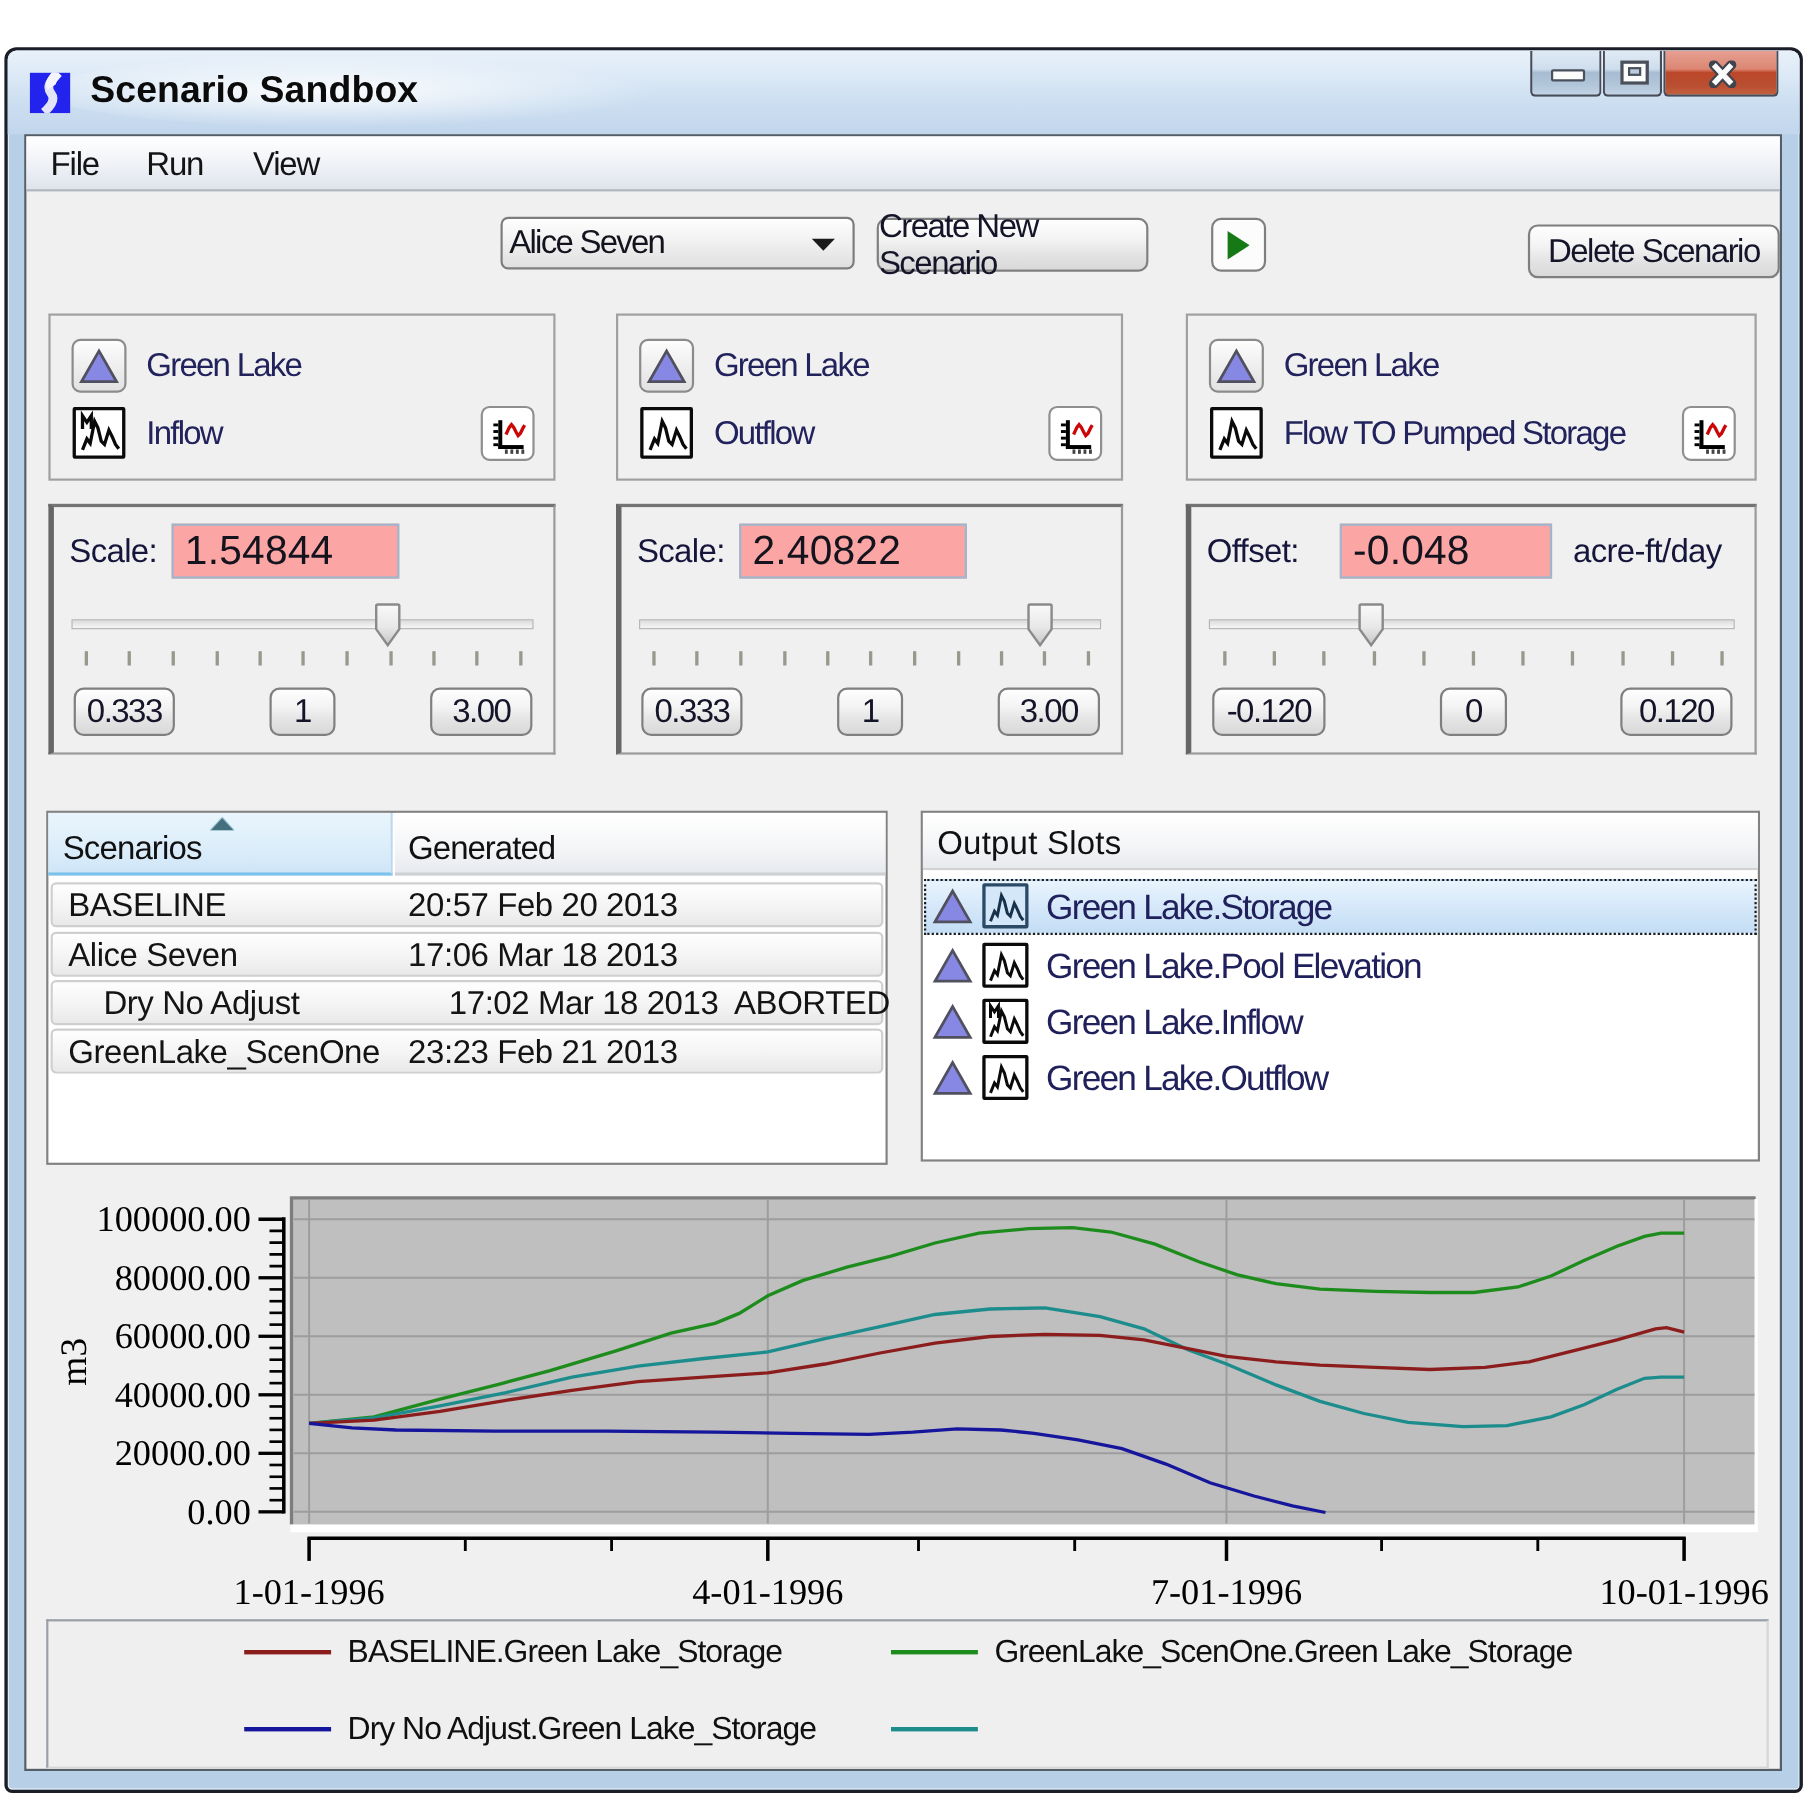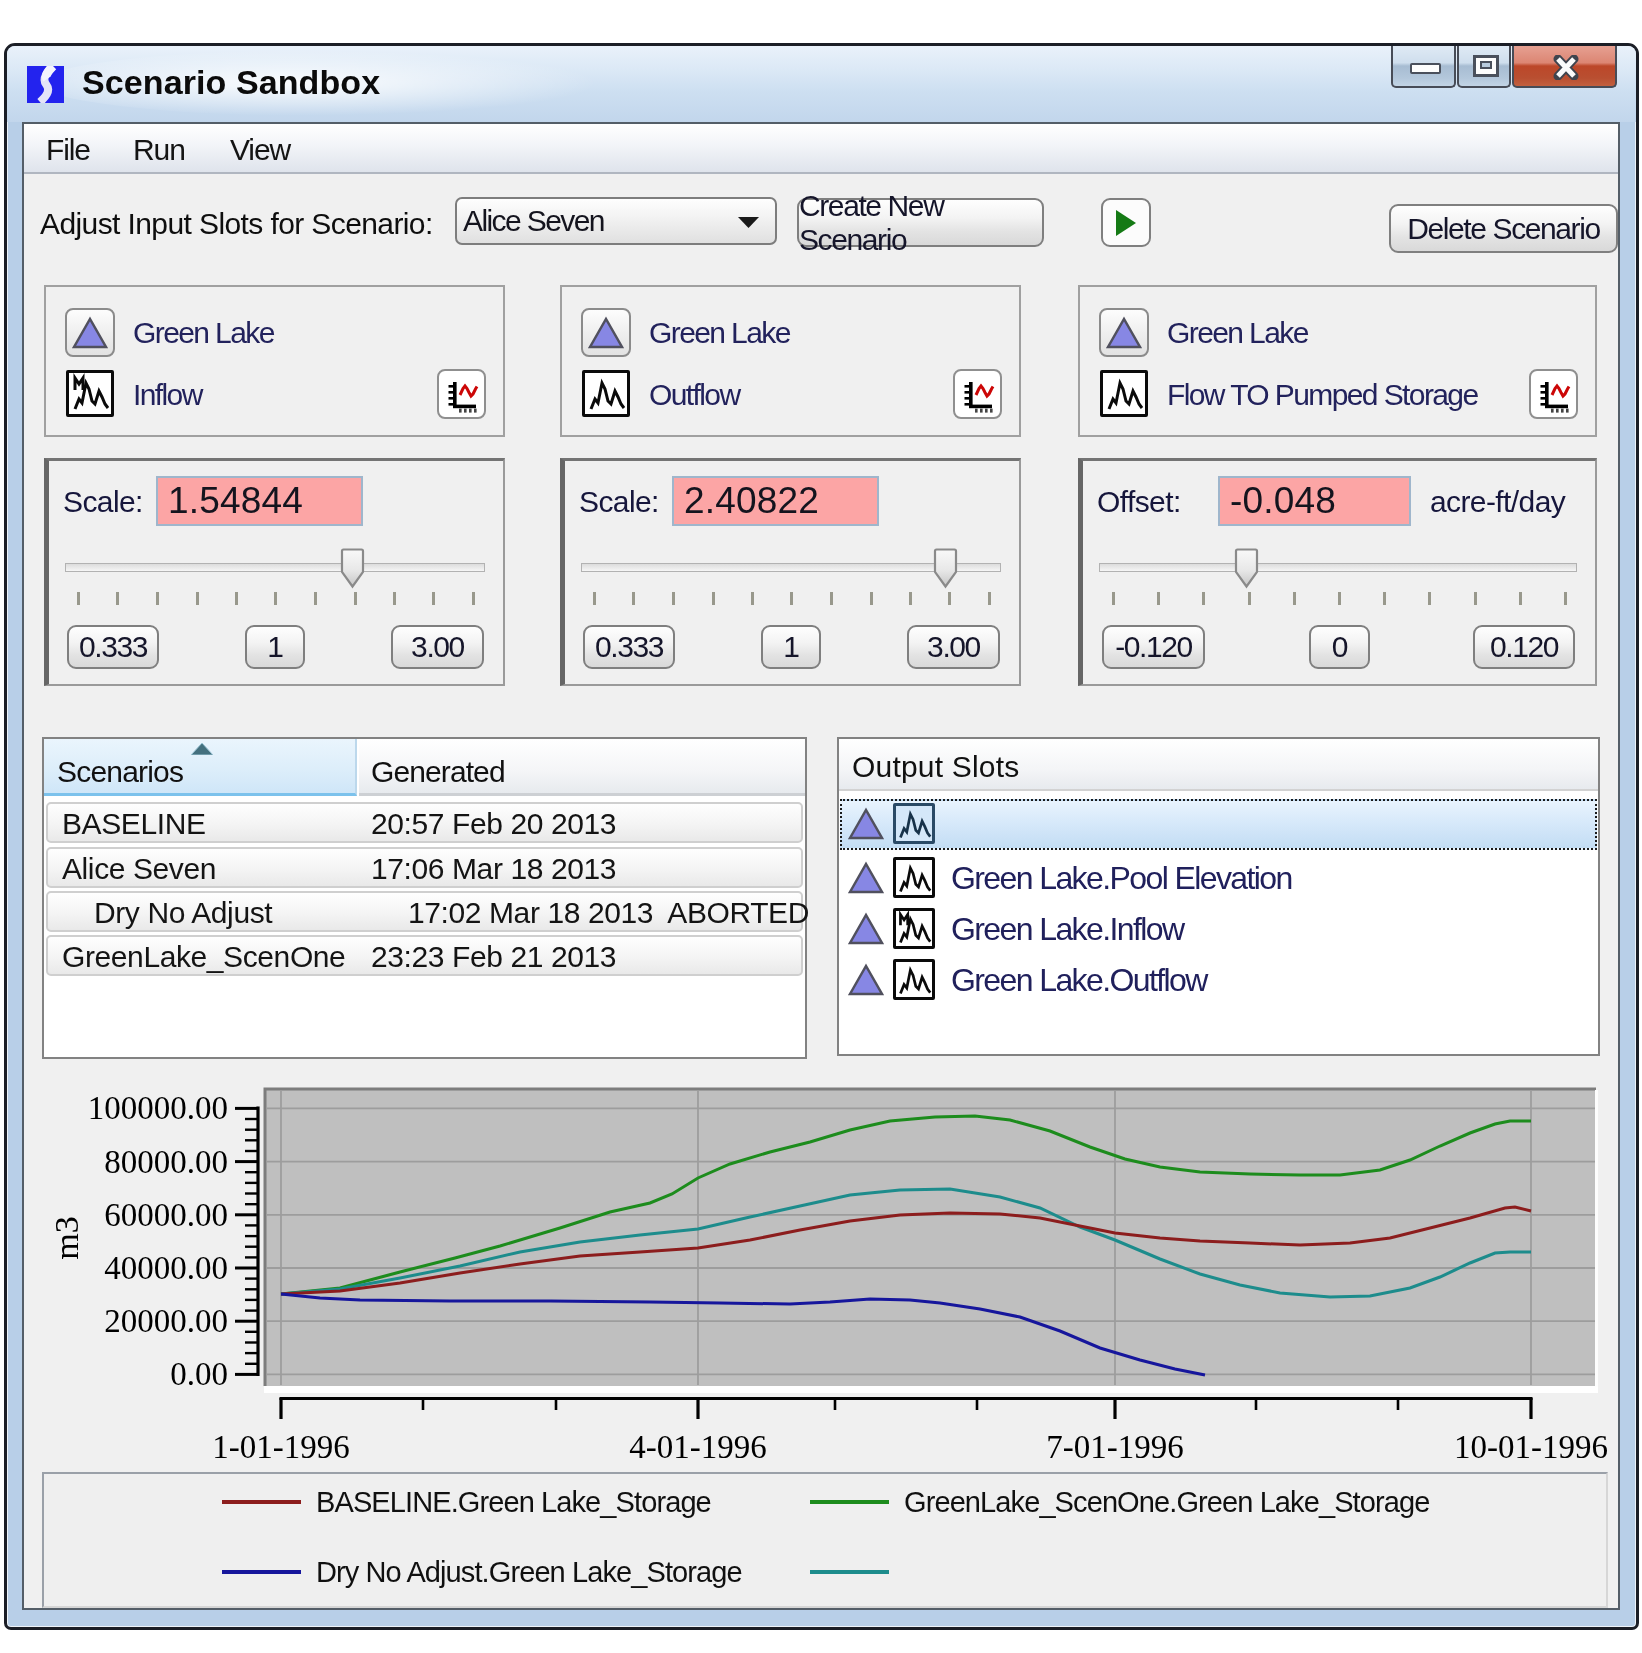--- a/index.html
+++ b/index.html
@@ -94,21 +94,20 @@
 <path d="M6,4 L22,21 M22,4 L6,21" stroke="#fbfbfb" stroke-width="5" stroke-linecap="butt"></path>
 </svg>
 </div>
 
 <div class="abs" id="client"></div>
 <div class="abs" id="menubar"></div>
 <div class="abs menuitem" style="left:46px;">File</div>
 <div class="abs menuitem" style="left:133px;">Run</div>
 <div class="abs menuitem" style="left:230px;">View</div>
 
-<div class="abs lbl33" style="left:40px;top:204px;color:#0e0e0e;">Adjust Input Slots for Scenario:</div>
 <div class="abs field" style="left:455px;top:197px;width:322px;height:48px;padding-left:6px;border:2px solid #7d7d7d;border-radius:7px; font-size:30px; letter-spacing:-1.6px; background:linear-gradient(180deg,#fefefe 0%,#f3f3f3 40%,#e0e0e0 100%);">Alice Seven</div>
 <svg class="abs" style="left:737px;top:216px;" width="23" height="13" viewBox="0 0 23 13">
       <polygon points="1,1 22,1 11.5,12" fill="#1a1a1a"></polygon>
     </svg>
 <div class="abs btn" style="left:797px;top:198px;width:247px;height:49px;">Create New Scenario</div>
 <div class="abs btn" style="left:1101px;top:198px;width:50px;height:49px;background:#fcfcfc;">
 <svg width="24" height="28" viewBox="0 0 24 28">
         <polygon points="2,1 22,14 2,27" fill="#157a15"></polygon>
       </svg>
 </div>
@@ -306,20 +305,21 @@
 <div class="abs" style="left:852px;top:747px;color:#111;font-size:30px;letter-spacing:0.2px;line-height:40px;">Output Slots</div>
 <div class="abs" id="slotsel" style="left:840px;top:799px;width:757px;height:51px;"></div>
 <svg class="abs" style="left:846px;top:805px;" width="40" height="37" viewBox="0 0 40 37">
 <polygon points="8,26 17,9 11,26" fill="#c8c8dc"></polygon>
 <polygon points="4,33 20,5 36,33" fill="#8787e4" stroke="#50505e" stroke-width="2.5"></polygon>
 </svg>
 <div class="abs" style="left:893px;top:803px;width:42px;height:41px;background:#d4e7f9;border:3px solid #2a4a66;border-radius:2px;"></div>
     <svg class="abs" style="left:895px;top:805px;" width="38" height="37" viewBox="0 0 42 41">
 <polyline points="6,36 10,26 13,30 17,10 20,16 23,28 26,31 30,18 33,24 36,31 39,35" fill="none" stroke="#17324a" stroke-width="3"></polyline>
     </svg>
+<div class="abs slotitem" style="left:951px;top:803px;line-height:42px;">Green Lake.Storage</div>
 <svg class="abs" style="left:846px;top:859px;" width="40" height="37" viewBox="0 0 40 37">
 <polygon points="8,26 17,9 11,26" fill="#c8c8dc"></polygon>
 <polygon points="4,33 20,5 36,33" fill="#8787e4" stroke="#50505e" stroke-width="2.5"></polygon>
 </svg>
 <div class="abs" style="left:893px;top:857px;width:42px;height:41px;background:#ffffff;border:3px solid #0a0a0a;border-radius:2px;"></div>
     <svg class="abs" style="left:895px;top:859px;" width="38" height="37" viewBox="0 0 42 41">
 <polyline points="6,36 10,26 13,30 17,10 20,16 23,28 26,31 30,18 33,24 36,31 39,35" fill="none" stroke="#0a0a0a" stroke-width="3"></polyline>
     </svg>
 <div class="abs slotitem" style="left:951px;top:857px;line-height:42px;">Green Lake.Pool Elevation</div>
 <svg class="abs" style="left:846px;top:910px;" width="40" height="37" viewBox="0 0 40 37">

